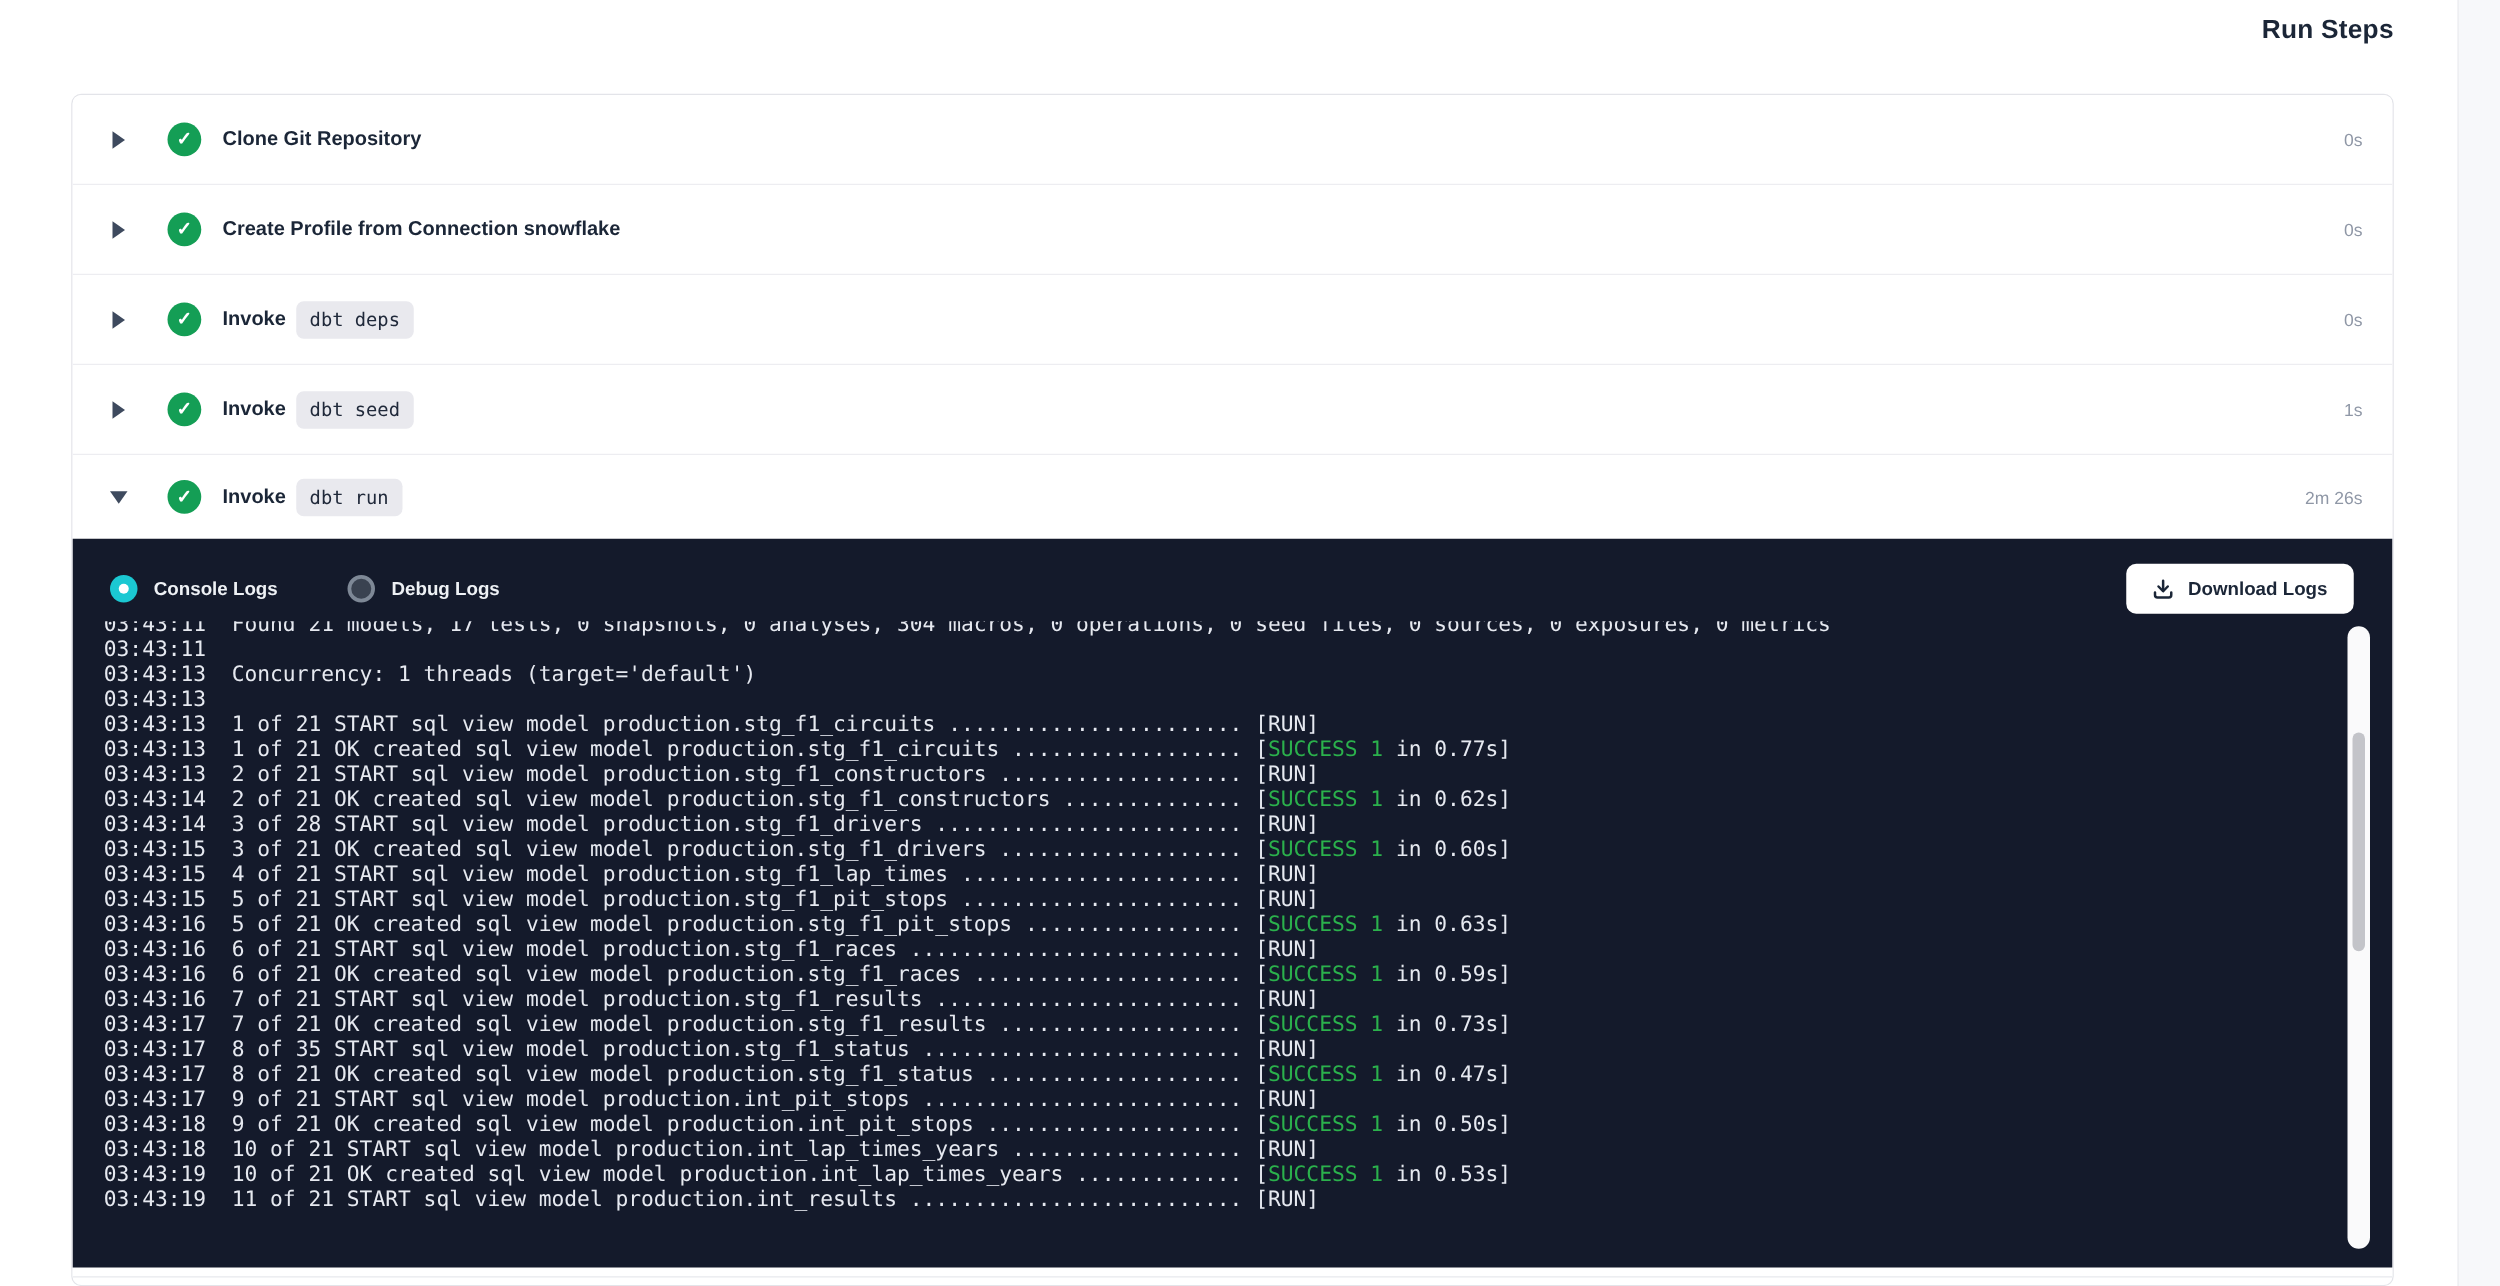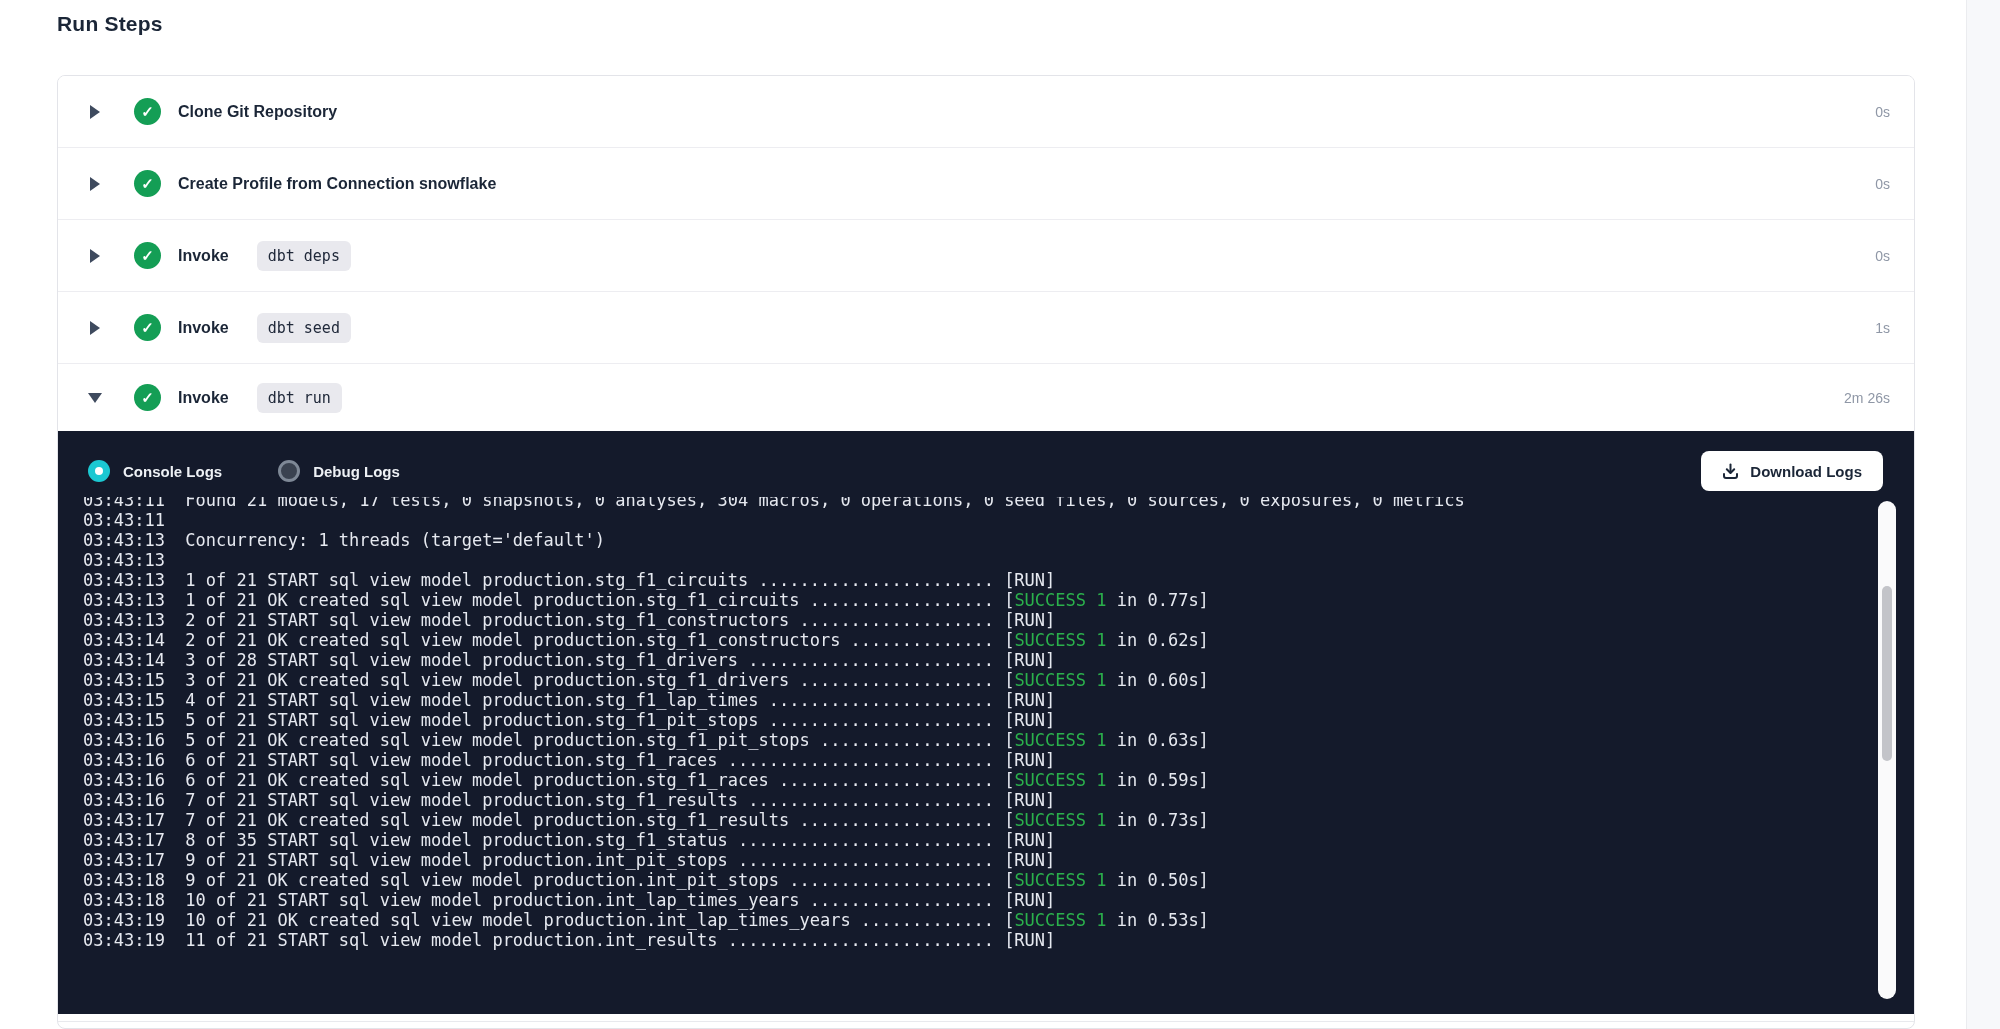--- a/index.html
+++ b/index.html
@@ -21,21 +21,21 @@
     position:relative;
     color:var(--heading_navy);
   }
   .right-strip{
     position:absolute;top:0;right:0;width:34px;height:1029px;
     background:#f7f8fa;border-left:1px solid #ebecef;
   }
   .content{position:absolute;left:57px;top:0;width:1858px;}
   h1.page-title{
     font-size:21px;font-weight:700;color:var(--heading_navy);
-    margin-top:12px;line-height:24px;letter-spacing:.2px;
+    margin-top:12px;line-height:24px;letter-spacing:.2px;text-align:right;
   }
   .card{
     margin-top:39px;
     border:1px solid var(--border_gray);
     border-radius:8px;
     height:954px;
     overflow:hidden;
     background:#fff;
   }
   
@@ -55,21 +55,21 @@
     border-left:7px solid transparent;border-right:7px solid transparent;
     border-top:10px solid #3e4a5e;border-bottom:none;}
   .check{
     width:27px;height:27px;border-radius:50%;
     background:var(--brand_green);color:#fff;
     font-size:15px;font-weight:700;line-height:27px;text-align:center;
     margin-right:17px;flex:none;
   }
   .step-label{font-size:16px;font-weight:700;color:var(--heading_navy);}
   .cmd-chip{
-    margin-left:28px;
+    margin-left:8px;
     background:var(--chip_bg);
     border-radius:6px;
     padding:6px 11px;
     font-family:"DejaVu Sans Mono", monospace;
     font-size:15px;color:#20293a;
   }
   .step-duration{margin-left:auto;font-size:14px;color:var(--duration_gray);}
   
   .log-panel{
     position:relative;
@@ -214,20 +214,21 @@
             <div class="log-line"><span>03:43:14  3 of 28 START sql view model production.stg_f1_drivers ........................ [RUN]</span></div>
             <div class="log-line"><span>03:43:15  3 of 21 OK created sql view model production.stg_f1_drivers ................... [</span><span class="green">SUCCESS 1</span><span> in 0.60s]</span></div>
             <div class="log-line"><span>03:43:15  4 of 21 START sql view model production.stg_f1_lap_times ...................... [RUN]</span></div>
             <div class="log-line"><span>03:43:15  5 of 21 START sql view model production.stg_f1_pit_stops ...................... [RUN]</span></div>
             <div class="log-line"><span>03:43:16  5 of 21 OK created sql view model production.stg_f1_pit_stops ................. [</span><span class="green">SUCCESS 1</span><span> in 0.63s]</span></div>
             <div class="log-line"><span>03:43:16  6 of 21 START sql view model production.stg_f1_races .......................... [RUN]</span></div>
             <div class="log-line"><span>03:43:16  6 of 21 OK created sql view model production.stg_f1_races ..................... [</span><span class="green">SUCCESS 1</span><span> in 0.59s]</span></div>
             <div class="log-line"><span>03:43:16  7 of 21 START sql view model production.stg_f1_results ........................ [RUN]</span></div>
             <div class="log-line"><span>03:43:17  7 of 21 OK created sql view model production.stg_f1_results ................... [</span><span class="green">SUCCESS 1</span><span> in 0.73s]</span></div>
             <div class="log-line"><span>03:43:17  8 of 35 START sql view model production.stg_f1_status ......................... [RUN]</span></div>
+            <div class="log-line"><span>03:43:17  8 of 21 OK created sql view model production.stg_f1_status .................... [</span><span class="green">SUCCESS 1</span><span> in 0.47s]</span></div>
             <div class="log-line"><span>03:43:17  9 of 21 START sql view model production.int_pit_stops ......................... [RUN]</span></div>
             <div class="log-line"><span>03:43:18  9 of 21 OK created sql view model production.int_pit_stops .................... [</span><span class="green">SUCCESS 1</span><span> in 0.50s]</span></div>
             <div class="log-line"><span>03:43:18  10 of 21 START sql view model production.int_lap_times_years .................. [RUN]</span></div>
             <div class="log-line"><span>03:43:19  10 of 21 OK created sql view model production.int_lap_times_years ............. [</span><span class="green">SUCCESS 1</span><span> in 0.53s]</span></div>
             <div class="log-line"><span>03:43:19  11 of 21 START sql view model production.int_results .......................... [RUN]</span></div>
           </div>
       </div>
 
       <div class="scroll-track">
         <div class="scroll-thumb"></div>

